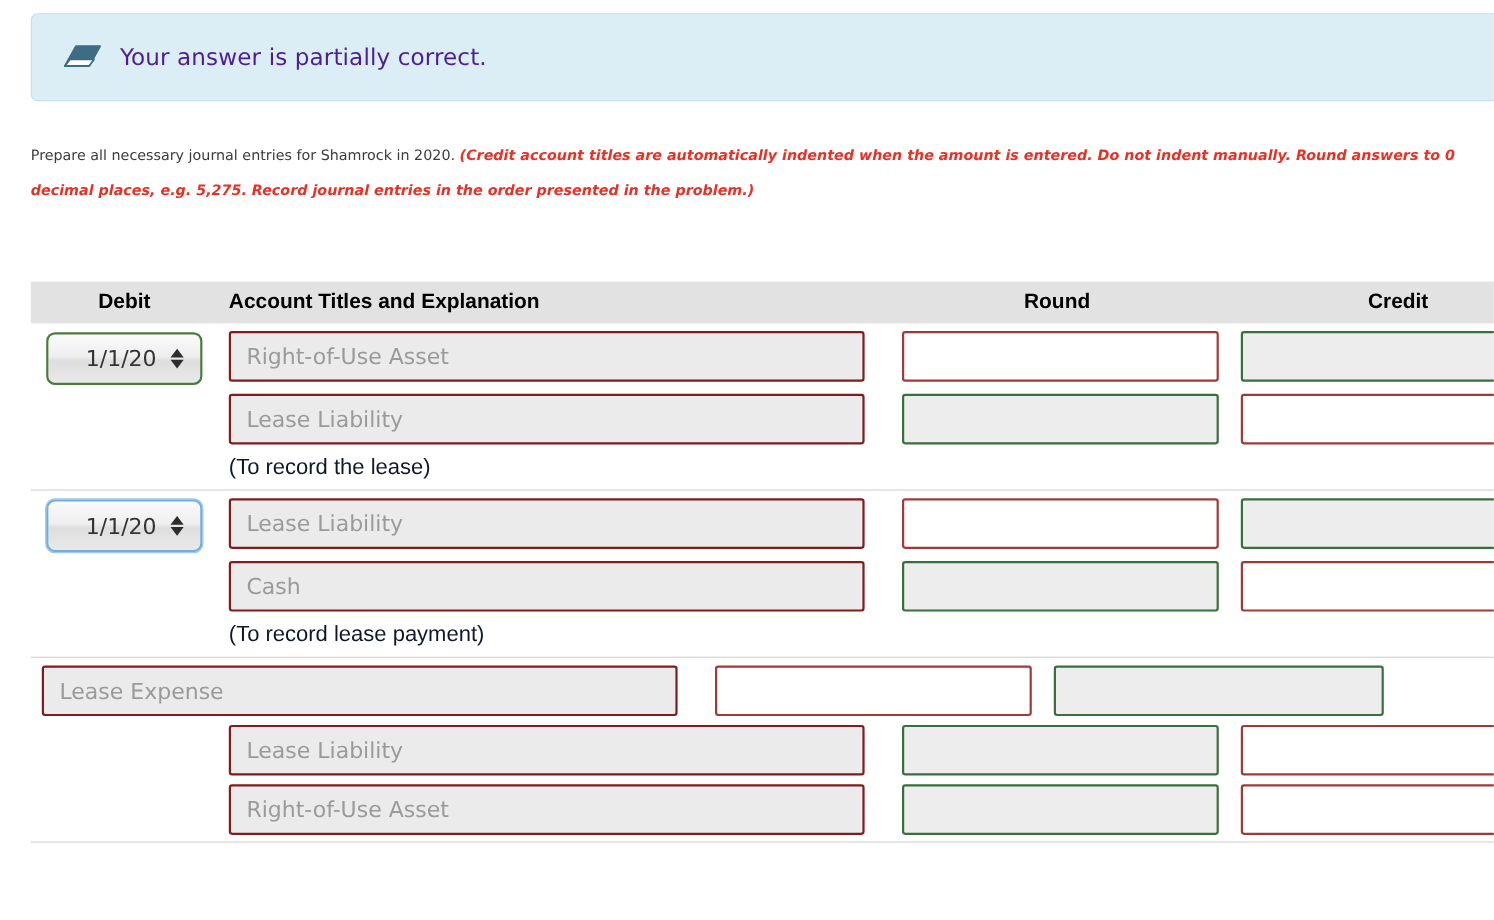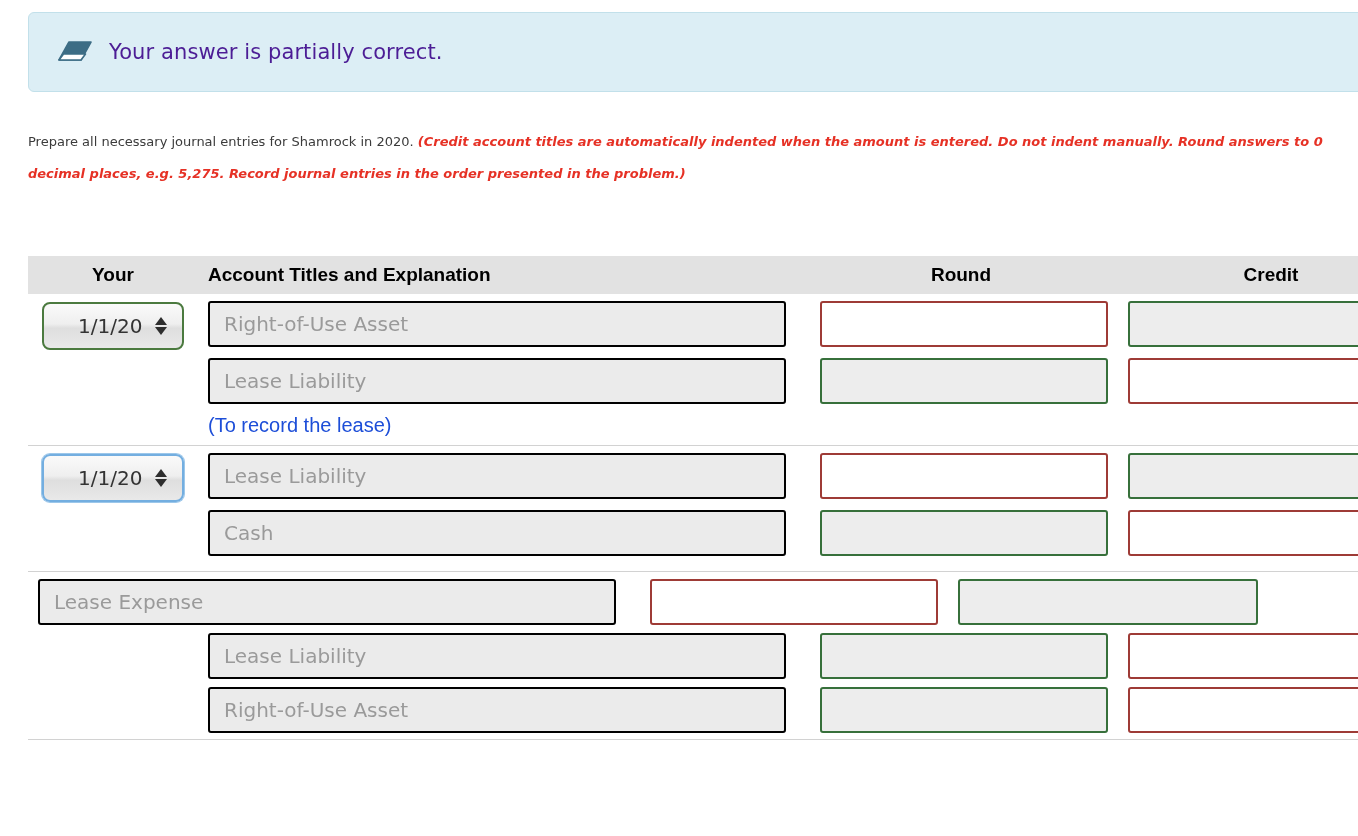--- a/index.html
+++ b/index.html
@@ -171,21 +171,21 @@
     width: 0; height: 0;
     border-left: 6px solid transparent;
     border-right: 6px solid transparent;
   }
   .spinner .tri.up   { border-bottom: 8px solid #2d2d2d; margin-bottom: 2px; }
   .spinner .tri.down { border-top: 8px solid #2d2d2d; }
 
   
   .acct-field {
     height: 46px;
-    border: 2px solid #000000;
+    border: 2px solid #7f1d1d;
     background: #ebebeb;
     border-radius: 3px;
     box-sizing: border-box;
     display: flex;
     align-items: center;
     padding-left: 14px;
     font-size: 20px;
     color: #9a9a9a;
     width: 578px;
     font-family: "DejaVu Sans", sans-serif;
@@ -199,21 +199,21 @@
     width: 288px;
   }
   .amt-box.ok   { border: 2px solid #37703b; background: #ededed; }
   .amt-box.bad  { border: 2px solid #9e3b36; background: #ffffff; }
   .cell-credit .amt-box { width: 300px; }
 
   
   .explanation {
     padding-left: 10px;
     font-size: 20px;
-    color: #1d4ed8;
+    color: #0f172a;
     font-family: "Liberation Sans", sans-serif;
     margin-top: 2px;
     margin-bottom: 2px;
   }
 </style>
 </head>
 <body>
 
 <div class="page">
 
@@ -227,21 +227,21 @@
     <div class="status-text">Your answer is partially correct.</div>
   </div>
 
   <div class="instructions">
     <span>Prepare all necessary journal entries for Shamrock in 2020. </span><span class="hint">(Credit account titles are automatically indented when the amount is entered. Do not indent manually. Round answers to 0 decimal places, e.g. 5,275. Record journal entries in the order presented in the problem.)</span>
   </div>
 
   <div class="journal">
 
     <div class="jt-header">
-      <div class="col-date">Your</div>
+      <div class="col-date">Debit</div>
       <div class="col-account">Account Titles and Explanation</div>
       <div class="col-debit">Round</div>
       <div class="col-credit">Credit</div>
     </div>
 
     <div class="jt-body" id="journal-body">
         <div class="entry-group">
           <div class="jt-row">
             <div class="cell-date">
               <div class="date-select">
@@ -307,20 +307,21 @@
             </div>
             <div class="cell-debit">
               <div class="amt-box ok"></div>
             </div>
             <div class="cell-credit">
               <div class="amt-box bad"></div>
             </div>
           </div>
           <div class="jt-row">
             <div class="cell-date"></div>
+            <div class="cell-account explanation">(To record lease payment)</div>
           </div>
         </div>
         <div class="entry-group last">
           <div class="jt-row">
             <div class="cell-account">
               <div class="acct-field">Lease Expense</div>
             </div>
             <div class="cell-debit">
               <div class="amt-box bad"></div>
             </div>

